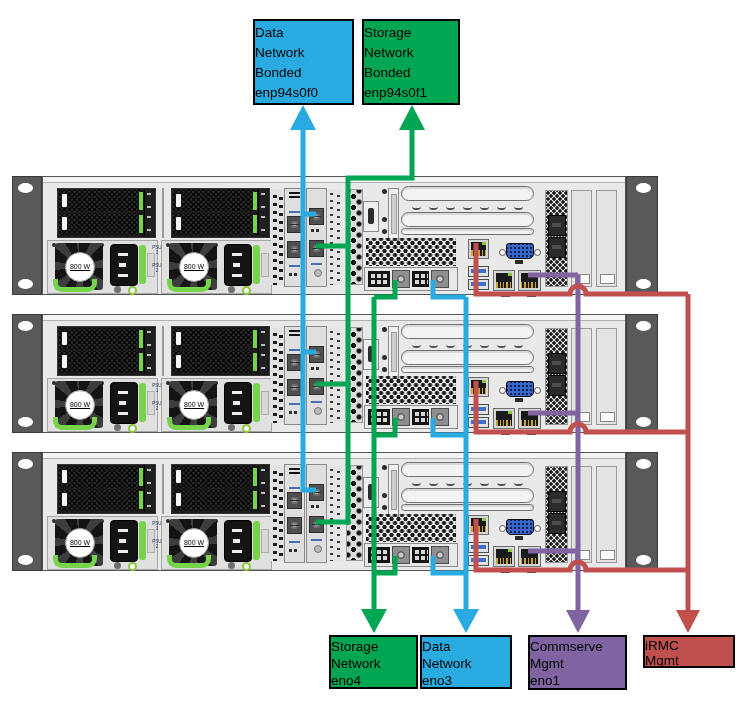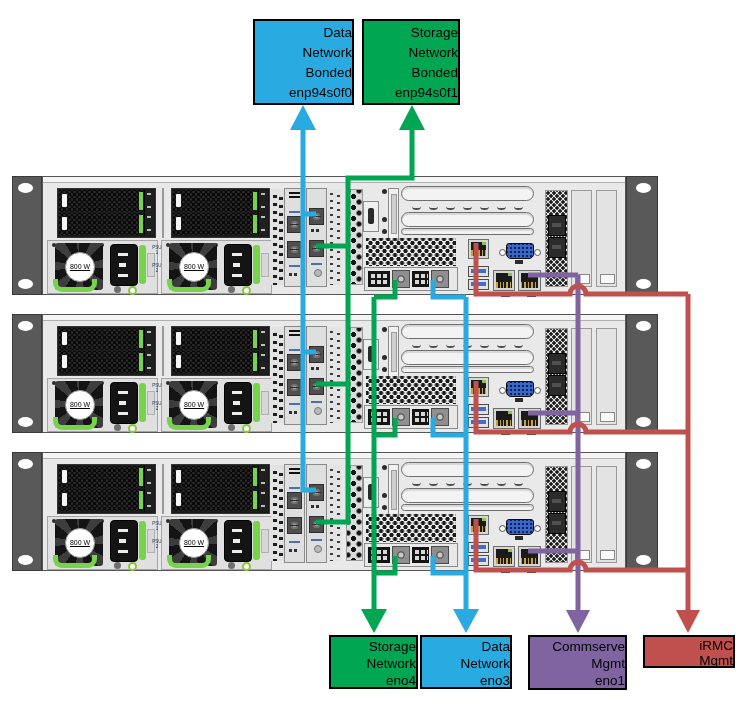--- a/index.html
+++ b/index.html
@@ -1,21 +1,21 @@
 <!DOCTYPE html>
 <html><head>
 <meta charset="utf-8">
 <style>
   html,body{margin:0;padding:0;background:#fff;}
   .canvas{position:relative;width:754px;height:710px;background:#fff;overflow:hidden;
           font-family:"Liberation Sans",sans-serif;}
 
   
   .nbox{position:absolute;border:2px solid #000;box-sizing:border-box;color:#000;
-        text-align:right;z-index:6;}
+        text-align:left;z-index:6;}
   .nbox .ln{line-height:20px;font-size:13.5px;}
   .nbox.small .ln{line-height:17px;}
   .nbox.tiny .ln{line-height:15px;}
   #box-data-bonded{left:253px;top:19px;width:101px;height:86px;padding-top:2px;}
   #box-storage-bonded{left:362px;top:19px;width:98px;height:86px;padding-top:2px;}
   #box-storage-eno4{left:329px;top:635px;width:89px;height:54px;padding-top:1px;}
   #box-data-eno3{left:420px;top:635px;width:92px;height:54px;padding-top:1px;}
   #box-commserve{left:528px;top:635px;width:99px;height:55px;padding-top:1px;}
   #box-irmc{left:643px;top:635px;width:92px;height:33px;padding-top:1px;}
 

